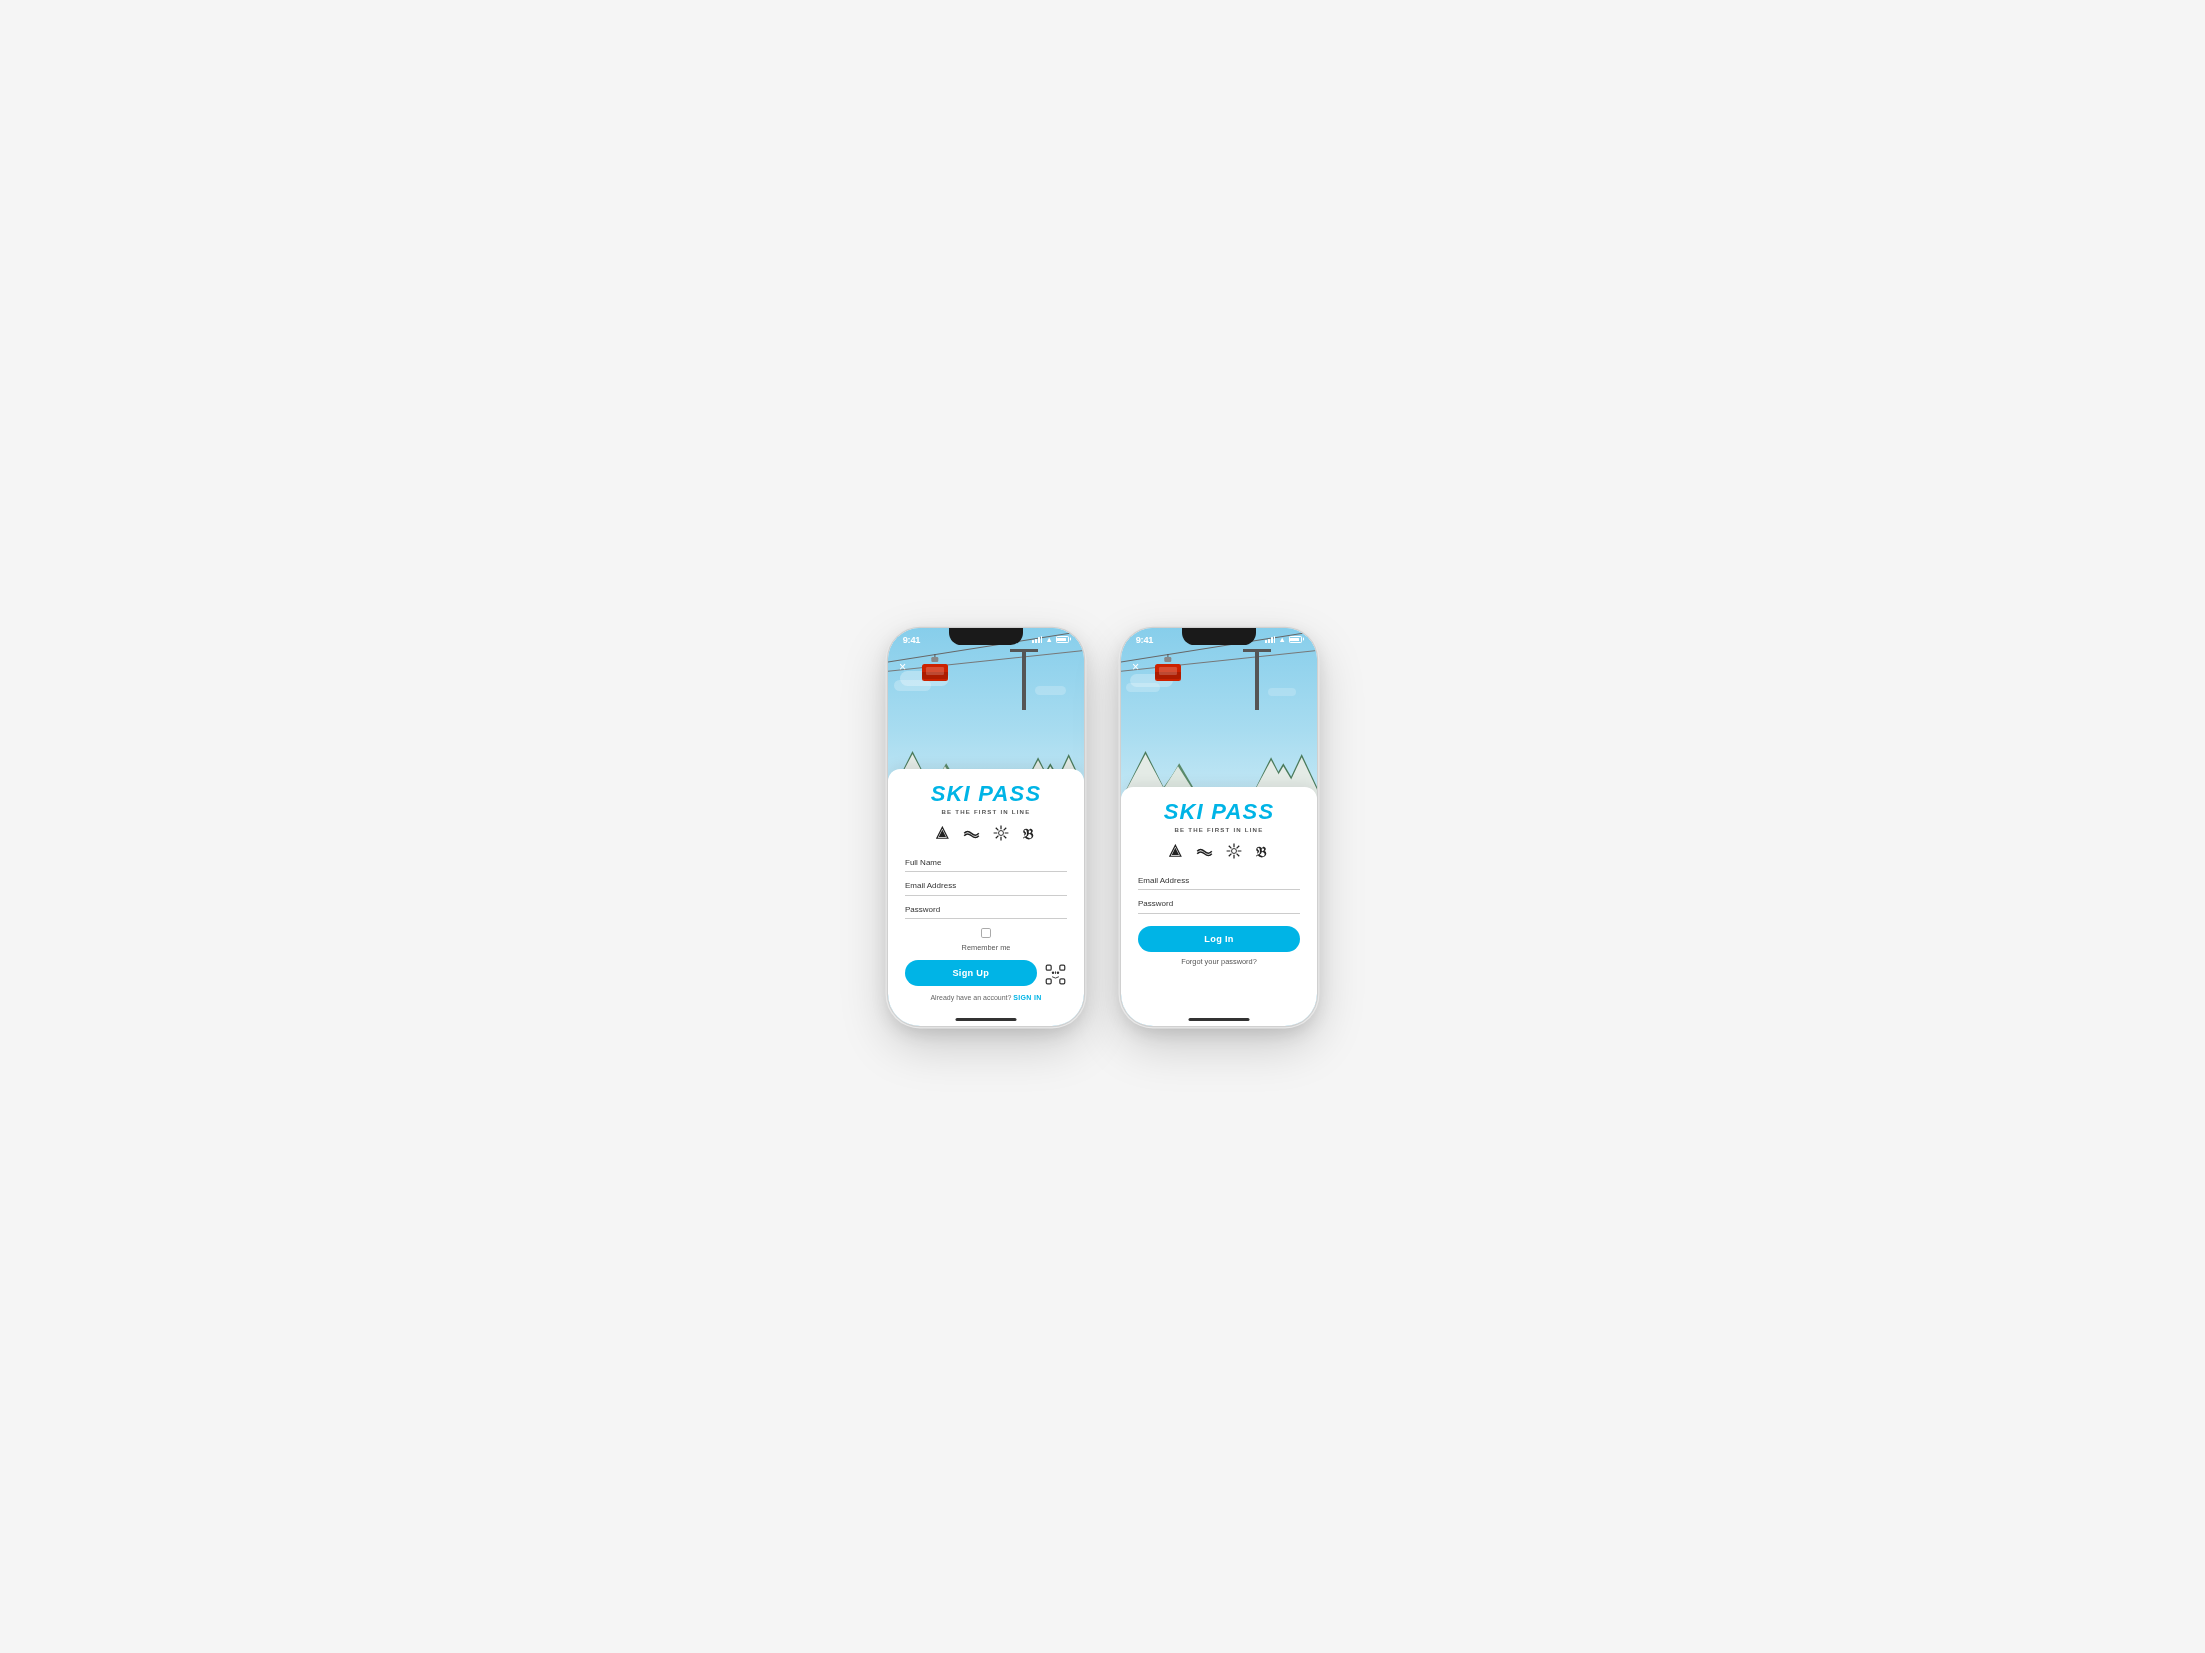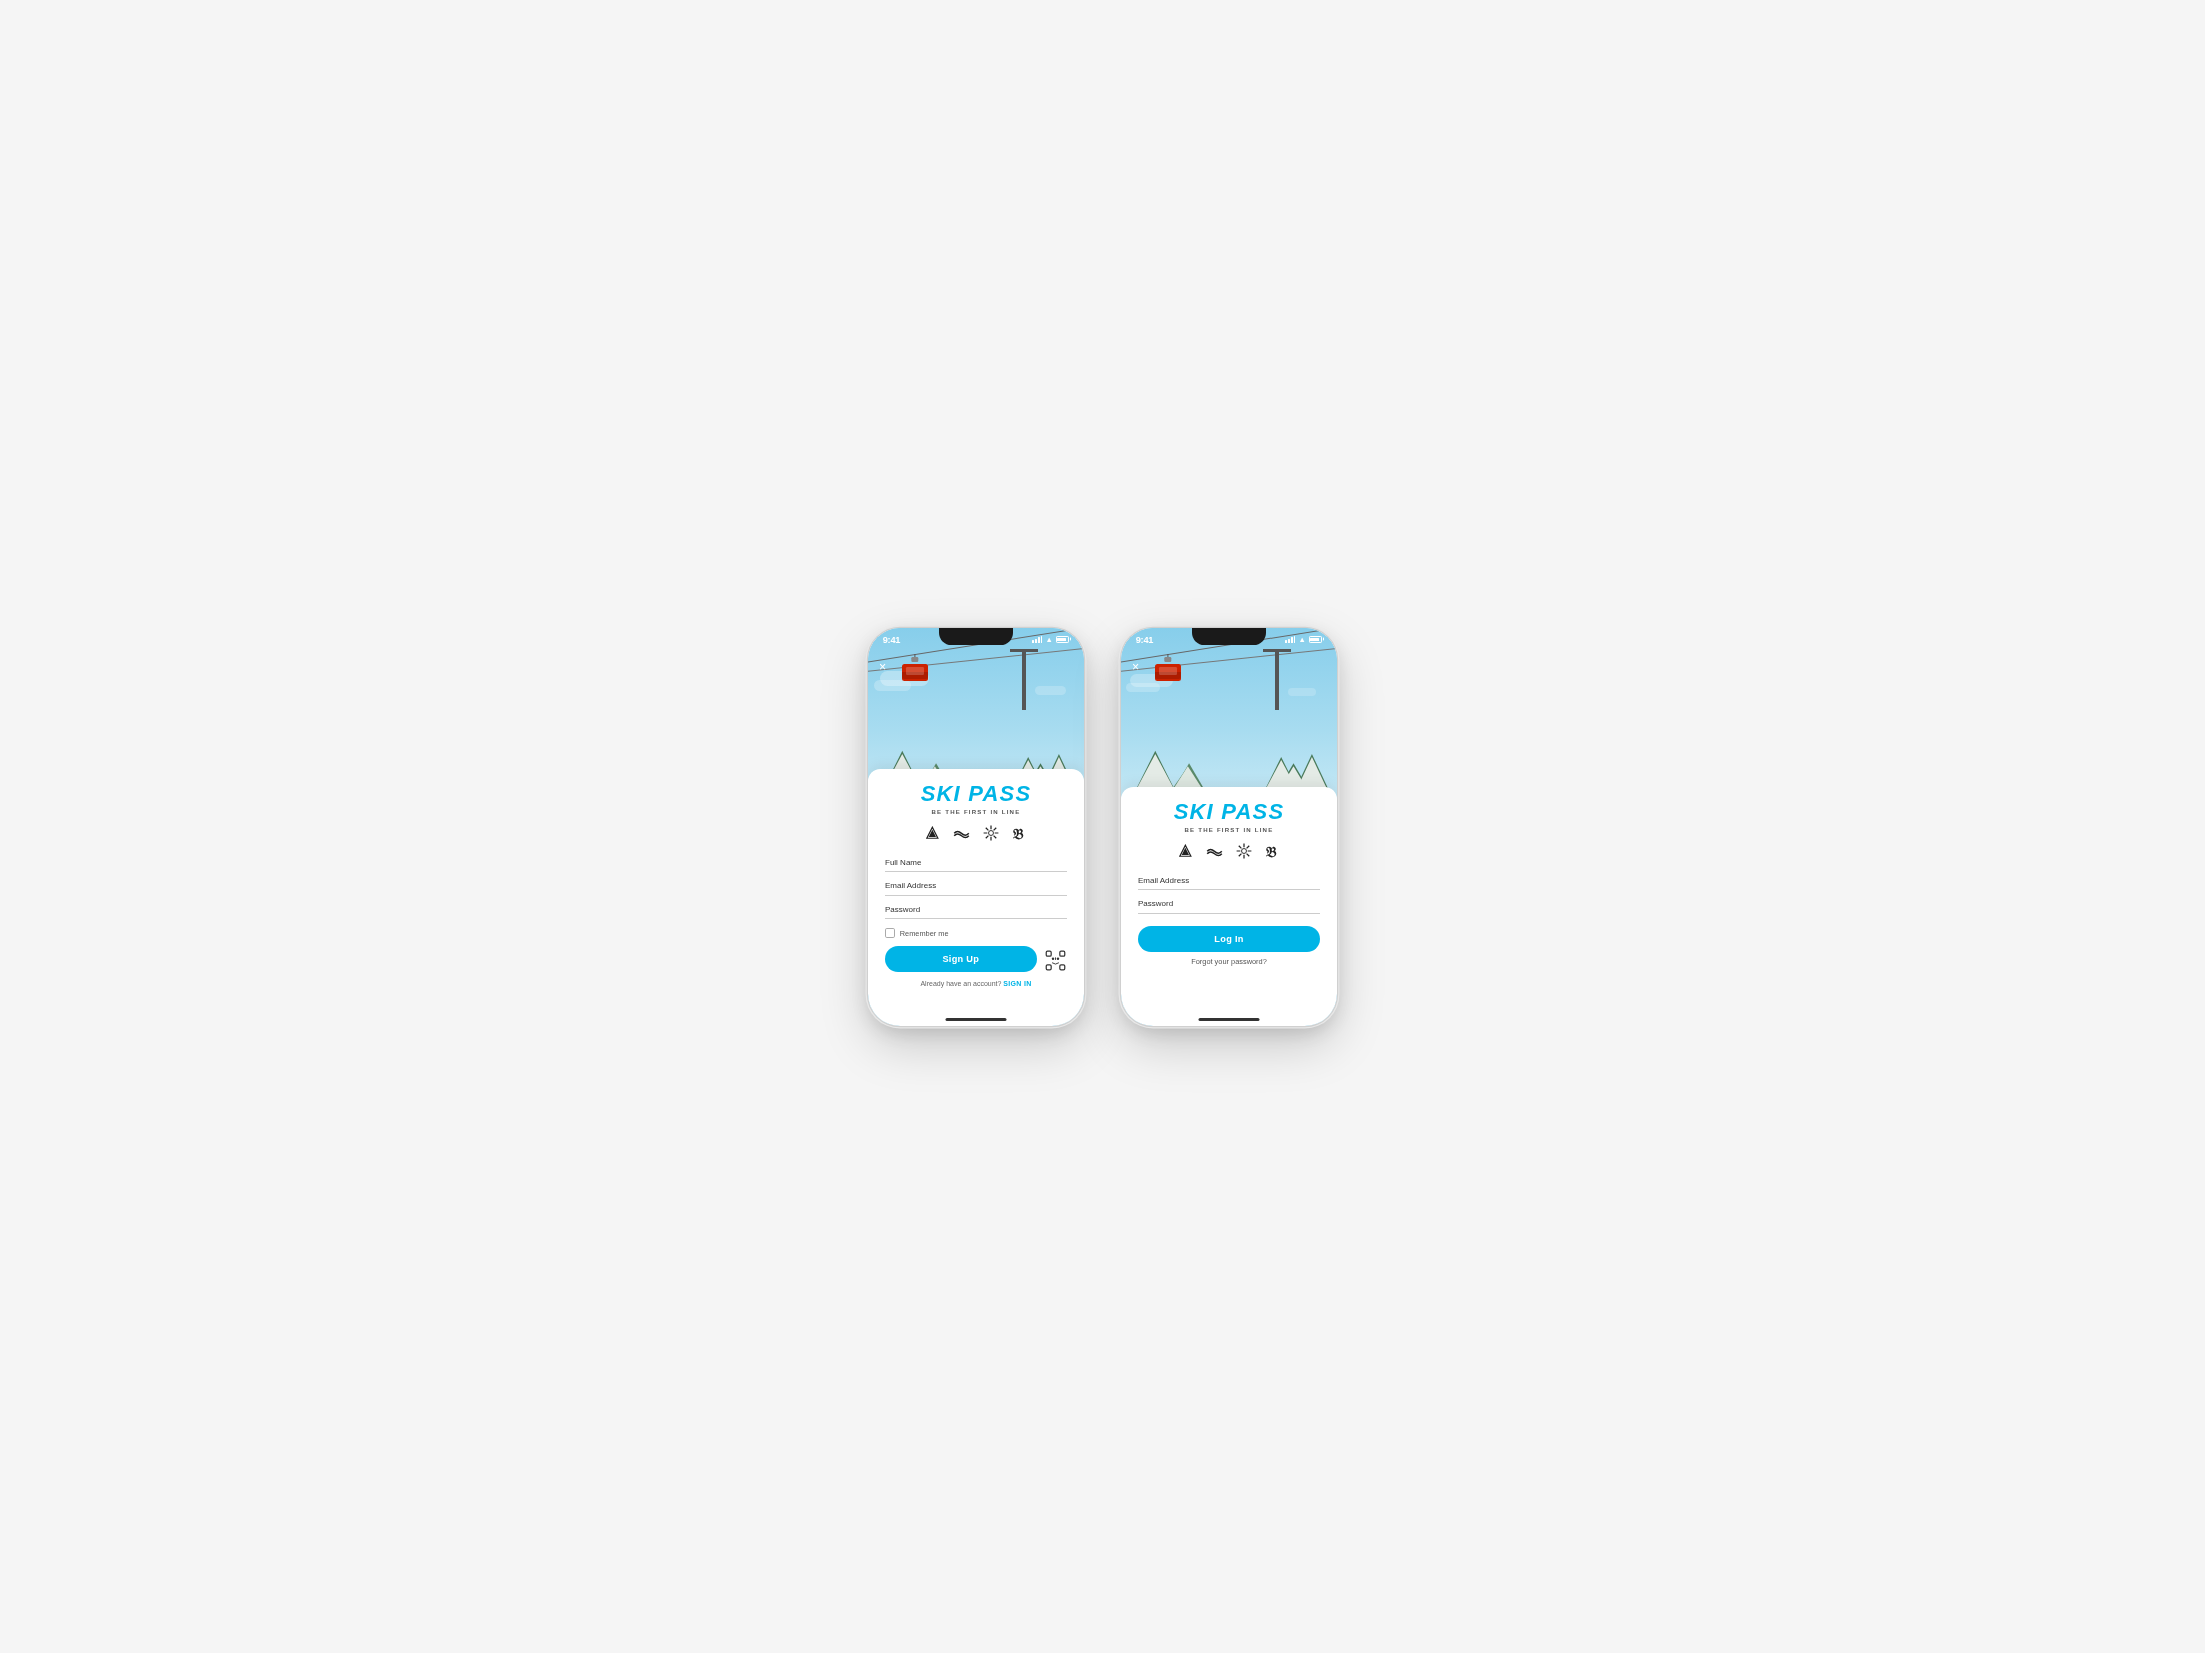--- a/index.html
+++ b/index.html
@@ -14,21 +14,21 @@
     }
     .phones-container {
       display: flex;
       gap: 37px;
       align-items: center;
       justify-content: center;
     }
 
     
     .phone {
-      width: 216px;
+      width: 196px;
       height: 398px;
       background: #f8f8f8;
       border-radius: 32px;
       position: relative;
       box-shadow:
         0 0 0 1.2px #d0d0d0,
         0 0 0 2.5px #e8e8e8,
         0 18.4px 49px rgba(0,0,0,0.18),
         0 6.1px 18.4px rgba(0,0,0,0.12);
       overflow: hidden;
@@ -255,23 +255,24 @@
       color: #333;
       font-size: 8px;
     }
     .field-group {
       margin-bottom: 1.2px;
     }
 
     
     .remember-me {
       display: flex;
-      align-items: flex-end;
+      align-items: center;
       gap: 4.9px;
       margin: 6.1px 0 8.6px;
+      flex-direction: column;
     }
     .remember-checkbox {
       width: 9.8px;
       height: 9.8px;
       border: 0.9px solid #aaa;
       border-radius: 1.8px;
       background: white;
       flex-shrink: 0;
     }
     .remember-label {

